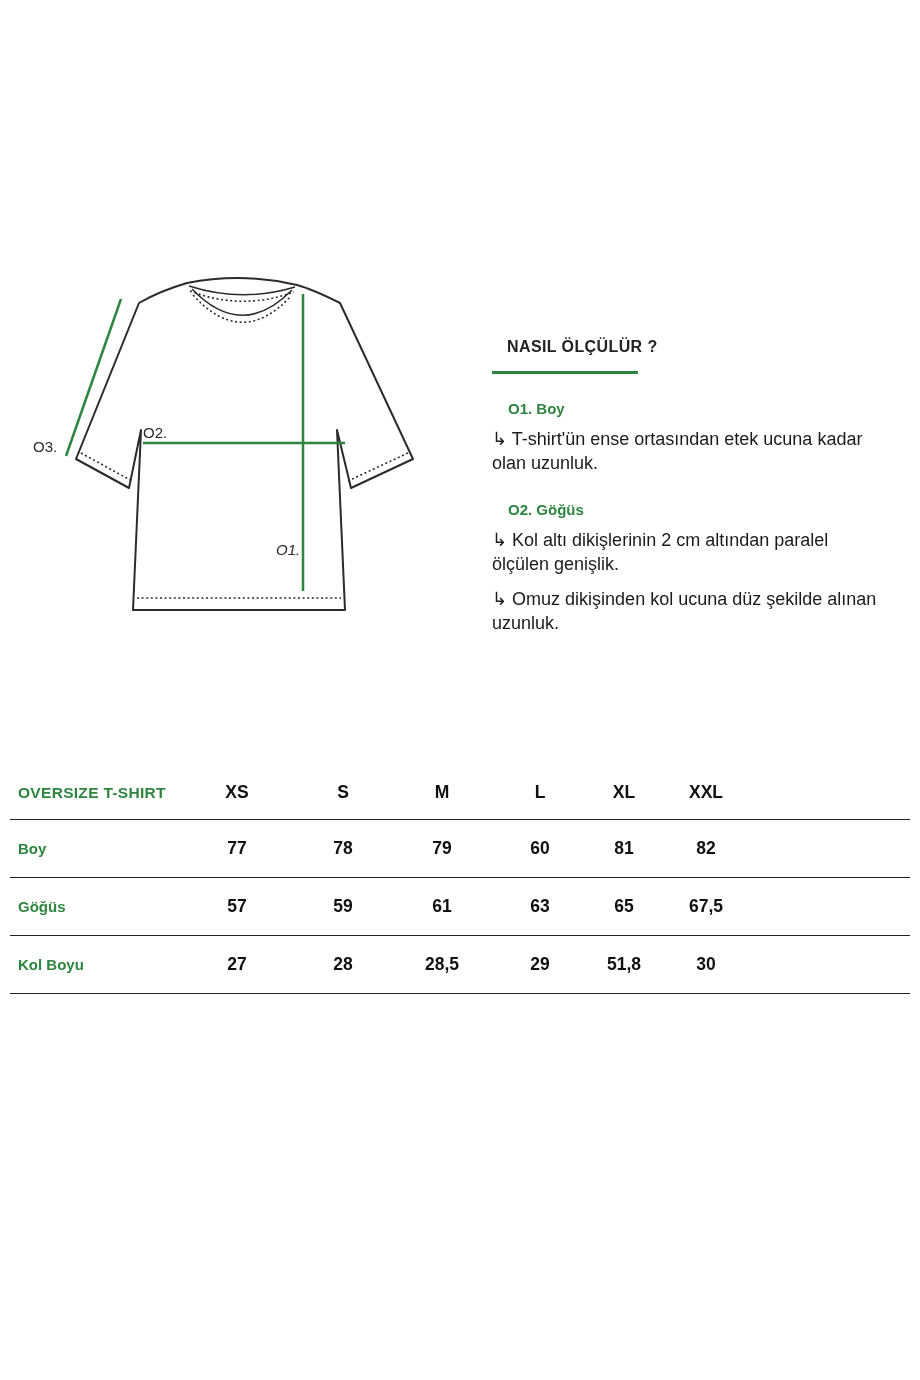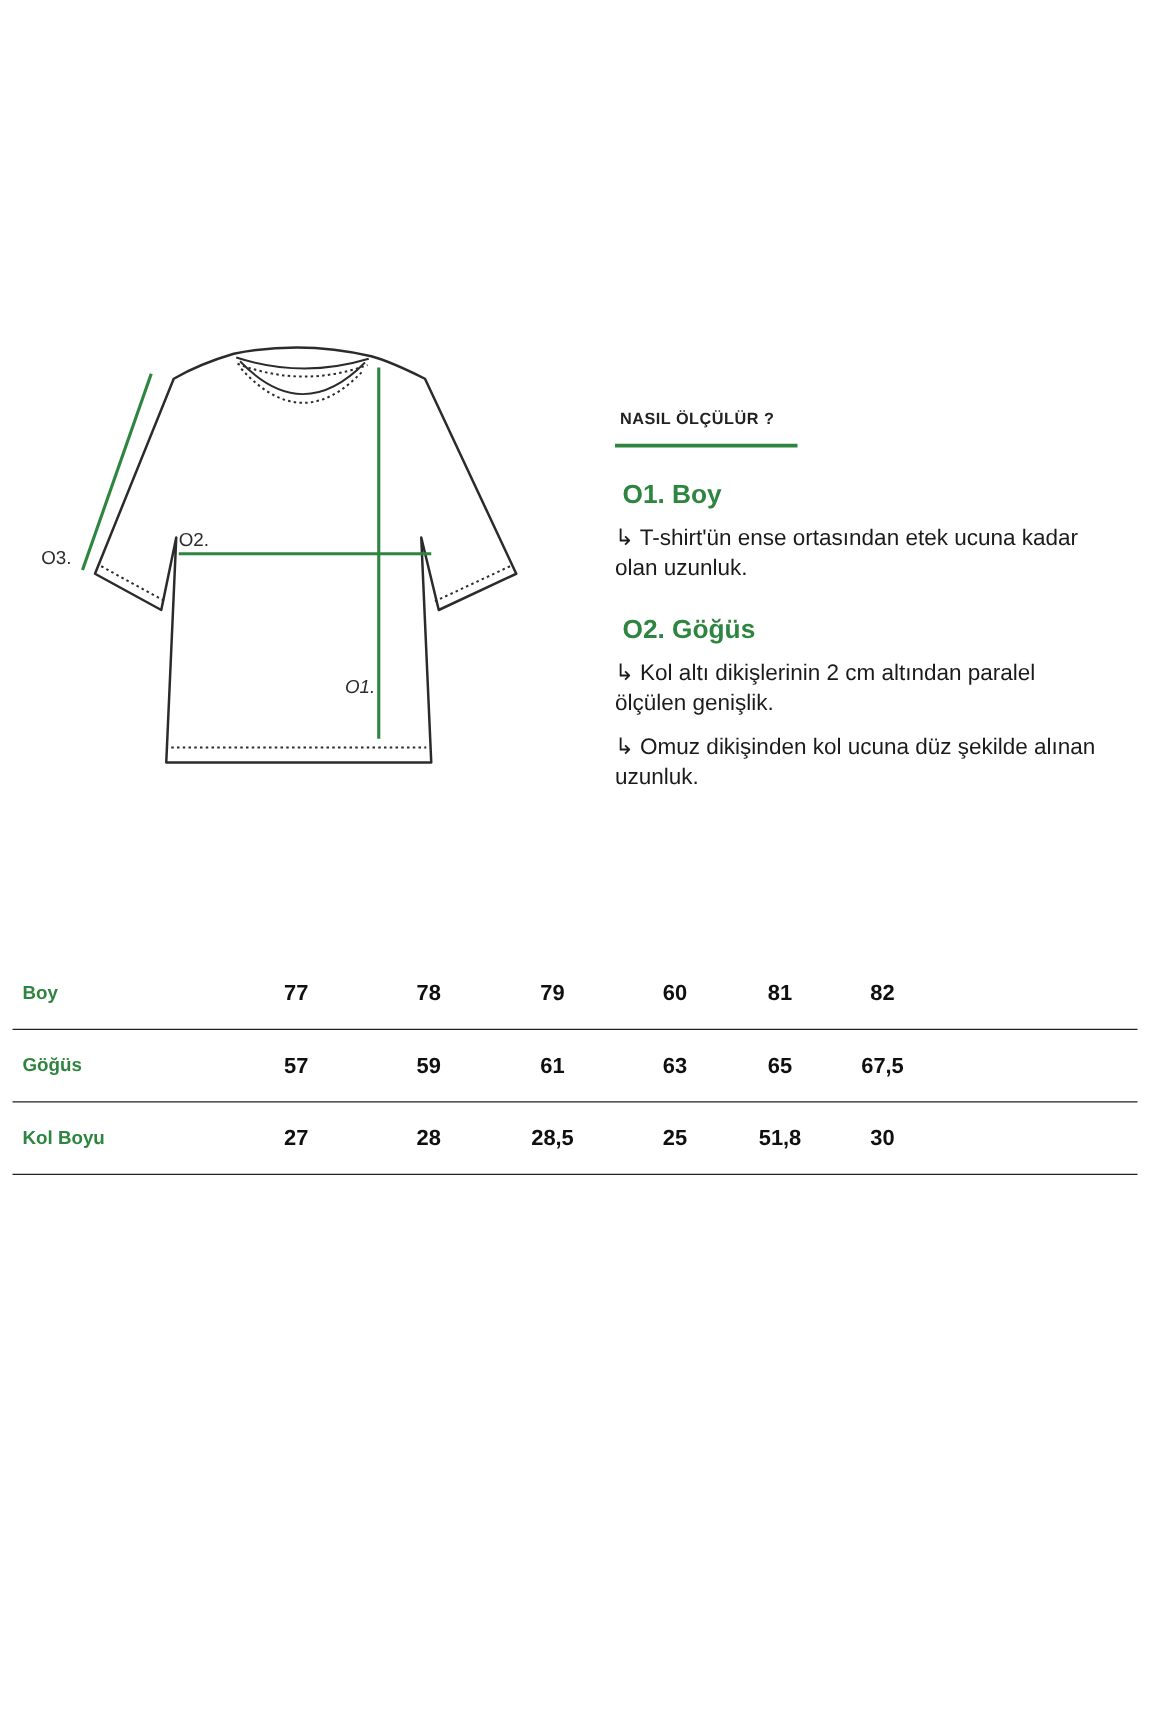--- a/index.html
+++ b/index.html
@@ -12,23 +12,23 @@
   }
   svg.diagram { position: absolute; left: 0; top: 0; }
   .tee { fill: #ffffff; stroke: #2b2b2b; stroke-width: 2; stroke-linejoin: round; }
   .seam { fill: none; stroke: #2b2b2b; stroke-width: 1.5; }
   .stitch { fill: none; stroke: #2b2b2b; stroke-width: 1.6; stroke-dasharray: 2 2.6; }
   .measure { fill: none; stroke: var(--accent); stroke-width: 2.5; }
   .diagram-label {
     position: absolute; font-size: 15px; font-weight: 500; color: #2b2b2b;
   }
   .howto { position: absolute; left: 492px; top: 323px; width: 392px; }
-  .howto-title { margin: 4px; font-size: 13px; font-weight: 700; letter-spacing: 0.4px; color: #222; }
+  .howto-title { margin: 15px; font-size: 16px; font-weight: 700; letter-spacing: 0.4px; color: #222; }
   .howto-underline { width: 146px; height: 2.5px; background: var(--accent); margin-top: 13px; }
-  .howto-item-heading { margin: 26px 0 0 6px; font-size: 21px; font-weight: 700; color: var(--accent); }
+  .howto-item-heading { margin: 26px 0 0 16px; font-size: 15px; font-weight: 700; color: var(--accent); }
   .howto-item-desc { margin: 10px 0 0 0; font-size: 18px; line-height: 1.35; color: #1b1b1b; }
   .size-table { position: absolute; left: 10px; top: 766px; width: 900px; }
   .trow {
     display: grid;
     grid-template-columns: 170px 114px 98px 100px 96px 72px 92px 1fr;
     align-items: center;
     border-bottom: 1px solid #222;
   }
   .trow.thead { height: 54px; }
   .trow.tbody { height: 58px; }
@@ -85,20 +85,30 @@
     <h3 class="howto-item-heading">O1. Boy</h3>
     <p class="howto-item-desc">↳ T-shirt'ün ense ortasından etek ucuna kadar olan uzunluk.</p>
 
     <h3 class="howto-item-heading">O2. Göğüs</h3>
     <p class="howto-item-desc">↳ Kol altı dikişlerinin 2 cm altından paralel ölçülen genişlik.</p>
 
     <p class="howto-item-desc">↳ Omuz dikişinden kol ucuna düz şekilde alınan uzunluk.</p>
   </div>
 
   <div class="size-table">
+    <div class="trow thead">
+      <div class="cell label">OVERSIZE T-SHIRT</div>
+      <div class="cell col">XS</div>
+      <div class="cell col">S</div>
+      <div class="cell col">M</div>
+      <div class="cell col">L</div>
+      <div class="cell col">XL</div>
+      <div class="cell col">XXL</div>
+      <div class="cell"></div>
+    </div>
 
     <div class="trow tbody">
       <div class="cell label">Boy</div>
       <div class="cell val">77</div>
       <div class="cell val">78</div>
       <div class="cell val">79</div>
       <div class="cell val">60</div>
       <div class="cell val">81</div>
       <div class="cell val">82</div>
       <div class="cell"></div>
@@ -113,20 +123,20 @@
       <div class="cell val">65</div>
       <div class="cell val">67,5</div>
       <div class="cell"></div>
     </div>
 
     <div class="trow tbody">
       <div class="cell label">Kol Boyu</div>
       <div class="cell val">27</div>
       <div class="cell val">28</div>
       <div class="cell val">28,5</div>
-      <div class="cell val">25</div>
+      <div class="cell val">29</div>
       <div class="cell val">51,8</div>
       <div class="cell val">30</div>
       <div class="cell"></div>
     </div>
   </div>
 
 </div>
 
 </body></html>

